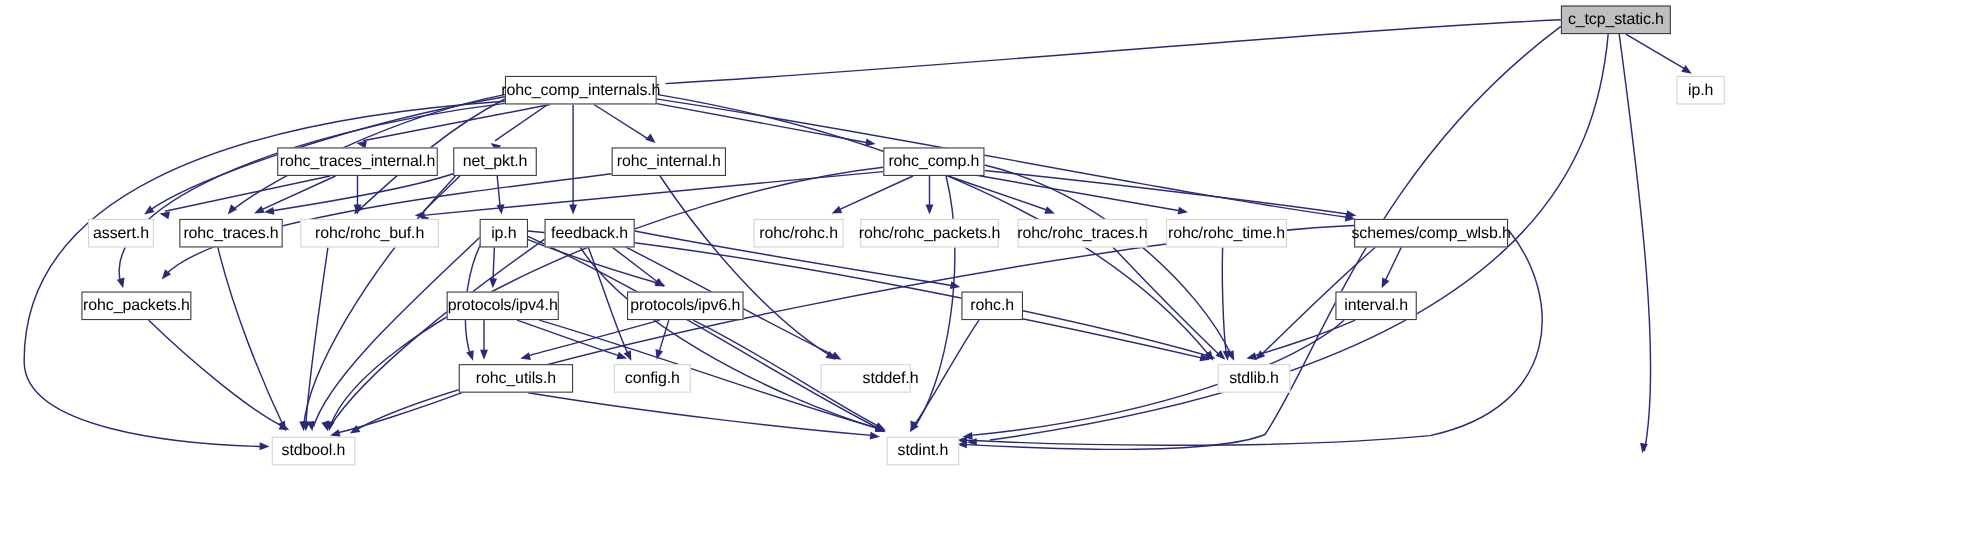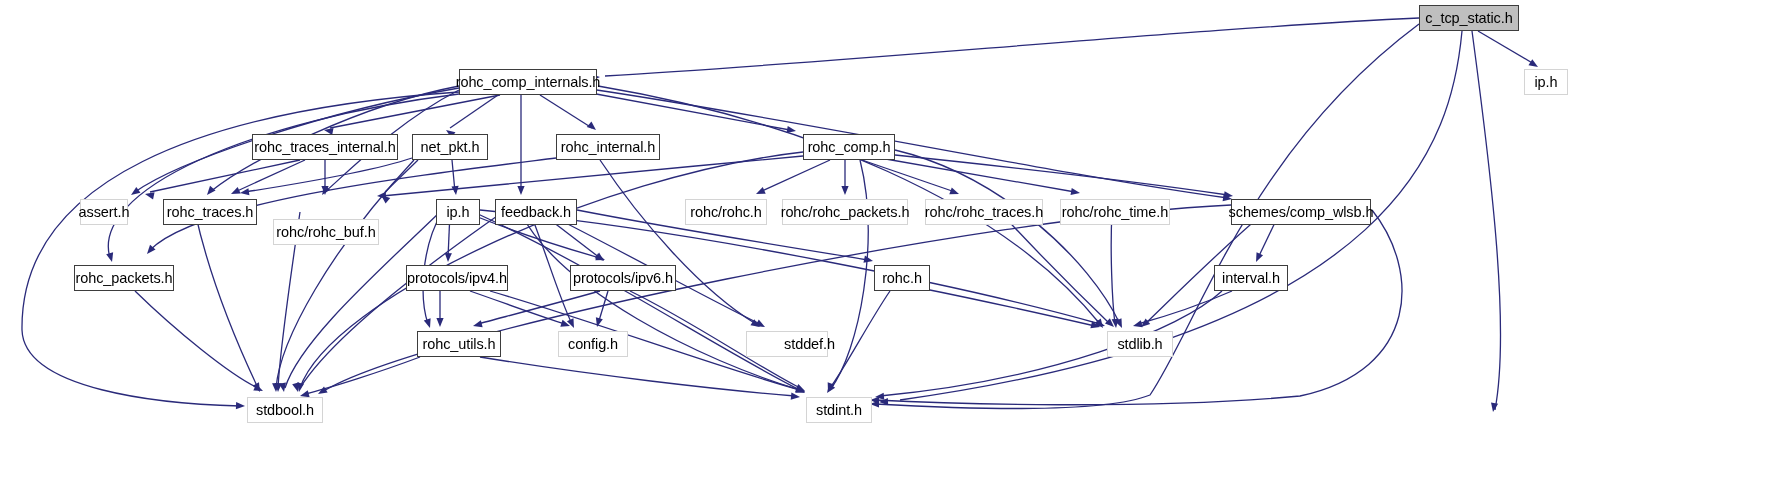--- a/index.html
+++ b/index.html
@@ -211,27 +211,27 @@
       </div>
       <div class="node strong" style="left: 412px; top: 134px; width: 76px;">
         <span class="node-label">net_pkt.h</span>
       </div>
       <div class="node strong" style="left: 556px; top: 134px; width: 104px;">
         <span class="node-label">rohc_internal.h</span>
       </div>
       <div class="node strong" style="left: 803px; top: 134px; width: 92px;">
         <span class="node-label">rohc_comp.h</span>
       </div>
-      <div class="node" style="left: 80px; top: 199px; width: 48px;">
+      <div class="node" style="left: 80px; top: 199px; width: 60px;">
         <span class="node-label">assert.h</span>
       </div>
       <div class="node strong" style="left: 163px; top: 199px; width: 94px;">
         <span class="node-label">rohc_traces.h</span>
       </div>
-      <div class="node" style="left: 273px; top: 199px; width: 106px; margin-top: 20px;">
+      <div class="node" style="left: 273px; top: 199px; width: 126px;">
         <span class="node-label">rohc/rohc_buf.h</span>
       </div>
       <div class="node strong" style="left: 436px; top: 199px; width: 44px;">
         <span class="node-label">ip.h</span>
       </div>
       <div class="node strong" style="left: 495px; top: 199px; width: 82px;">
         <span class="node-label">feedback.h</span>
       </div>
       <div class="node" style="left: 685px; top: 199px; width: 82px;">
         <span class="node-label">rohc/rohc.h</span>
@@ -256,21 +256,21 @@
       </div>
       <div class="node strong" style="left: 570px; top: 265px; width: 106px;">
         <span class="node-label">protocols/ipv6.h</span>
       </div>
       <div class="node strong" style="left: 874px; top: 265px; width: 56px;">
         <span class="node-label">rohc.h</span>
       </div>
       <div class="node strong" style="left: 1214px; top: 265px; width: 74px;">
         <span class="node-label">interval.h</span>
       </div>
-      <div class="node strong" style="left: 417px; top: 331px; width: 84px;">
+      <div class="node strong" style="left: 417px; top: 331px; width: 104px;">
         <span class="node-label">rohc_utils.h</span>
       </div>
       <div class="node" style="left: 558px; top: 331px; width: 70px;">
         <span class="node-label">config.h</span>
       </div>
       <div class="node" style="left: 746px; top: 331px; width: 82px; padding-left: 45px;">
         <span class="node-label">stddef.h</span>
       </div>
       <div class="node" style="left: 1107px; top: 331px; width: 66px;">
         <span class="node-label">stdlib.h</span>

